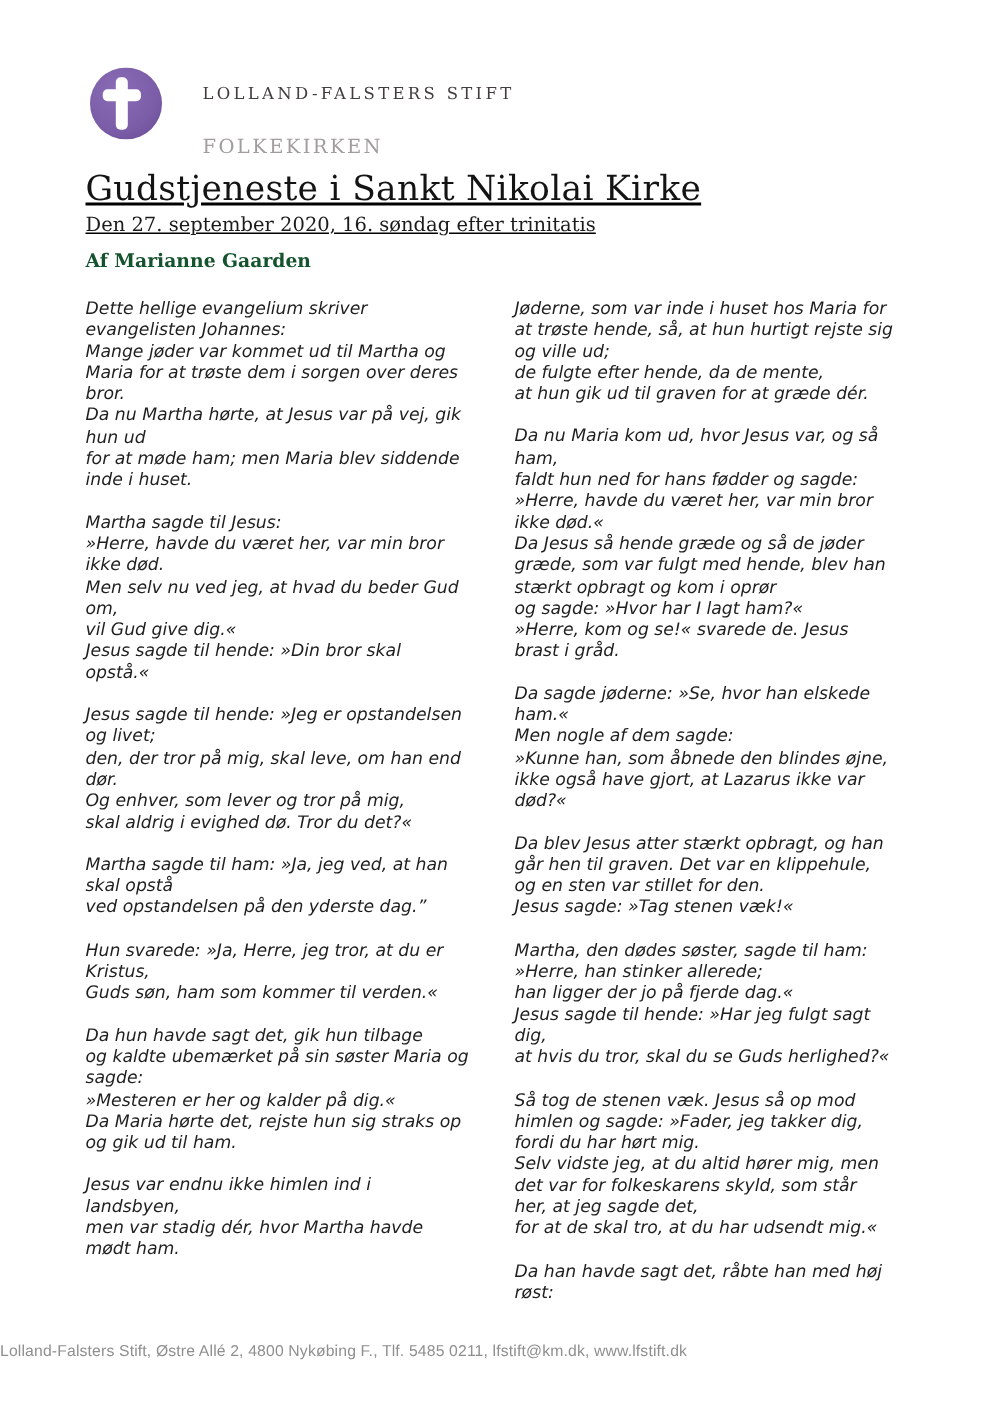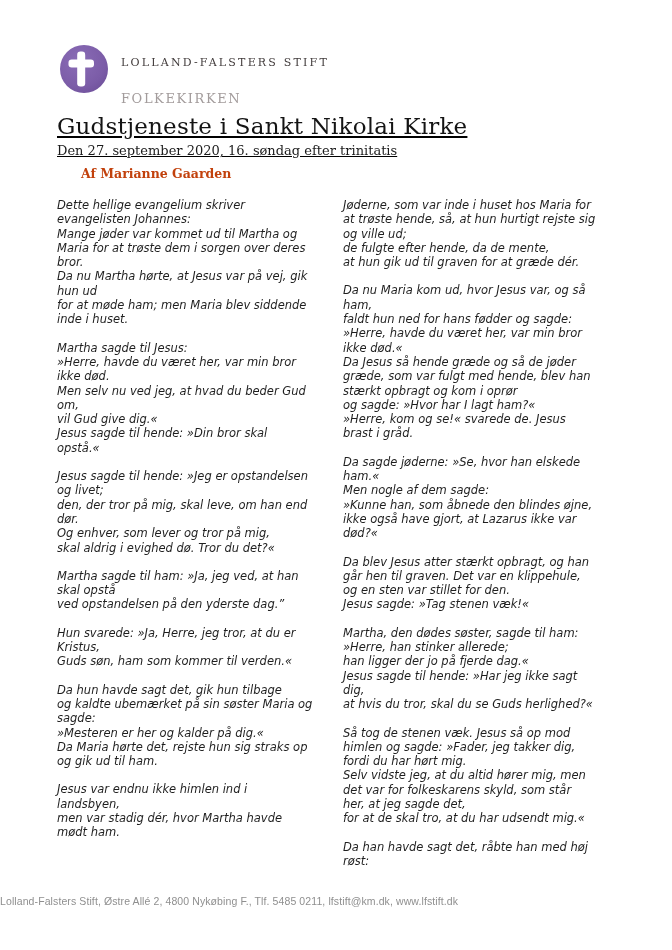--- a/index.html
+++ b/index.html
@@ -16,21 +16,21 @@
     font-family: "DejaVu Serif", "Liberation Serif", serif;
   }
 
   
   .logo-row {
     position: absolute;
     left: 60px;
     top: 45px;
     display: flex;
     align-items: flex-start;
-    gap: 13px;
+    gap: 27px;
   }
   .logo-mark {
     width: 48px;
     height: 48px;
     flex: 0 0 auto;
   }
   .wordmark {
     padding-top: 11px;
   }
   .org-name {
@@ -71,22 +71,21 @@
     font-size: 13px;
     line-height: 16px;
     color: #1b1b1b;
   }
   .doc-author {
     position: absolute;
     left: 57px;
     top: 166px;
     font-size: 12.5px;
     font-weight: bold;
-    color: #c2410c;
-    margin-left: 24px;
+    color: #14532d;
   }
 
   
   .article {
     position: absolute;
     left: 57px;
     top: 198px;
     display: flex;
     gap: 6px;
     align-items: flex-start;
@@ -215,21 +214,21 @@
 »Kunne han, som åbnede den blindes øjne,
 ikke også have gjort, at Lazarus ikke var
 død?«</p>
       <p class="body-par">Da blev Jesus atter stærkt opbragt, og han
 går hen til graven. Det var en klippehule,
 og en sten var stillet for den.
 Jesus sagde: »Tag stenen væk!«</p>
       <p class="body-par">Martha, den dødes søster, sagde til ham:
 »Herre, han stinker allerede;
 han ligger der jo på fjerde dag.«
-Jesus sagde til hende: »Har jeg ikke sagt
+Jesus sagde til hende: »Har jeg fulgt sagt
 dig,
 at hvis du tror, skal du se Guds herlighed?«</p>
       <p class="body-par">Så tog de stenen væk. Jesus så op mod
 himlen og sagde: »Fader, jeg takker dig,
 fordi du har hørt mig.
 Selv vidste jeg, at du altid hører mig, men
 det var for folkeskarens skyld, som står
 her, at jeg sagde det,
 for at de skal tro, at du har udsendt mig.«</p>
       <p class="body-par">Da han havde sagt det, råbte han med høj

